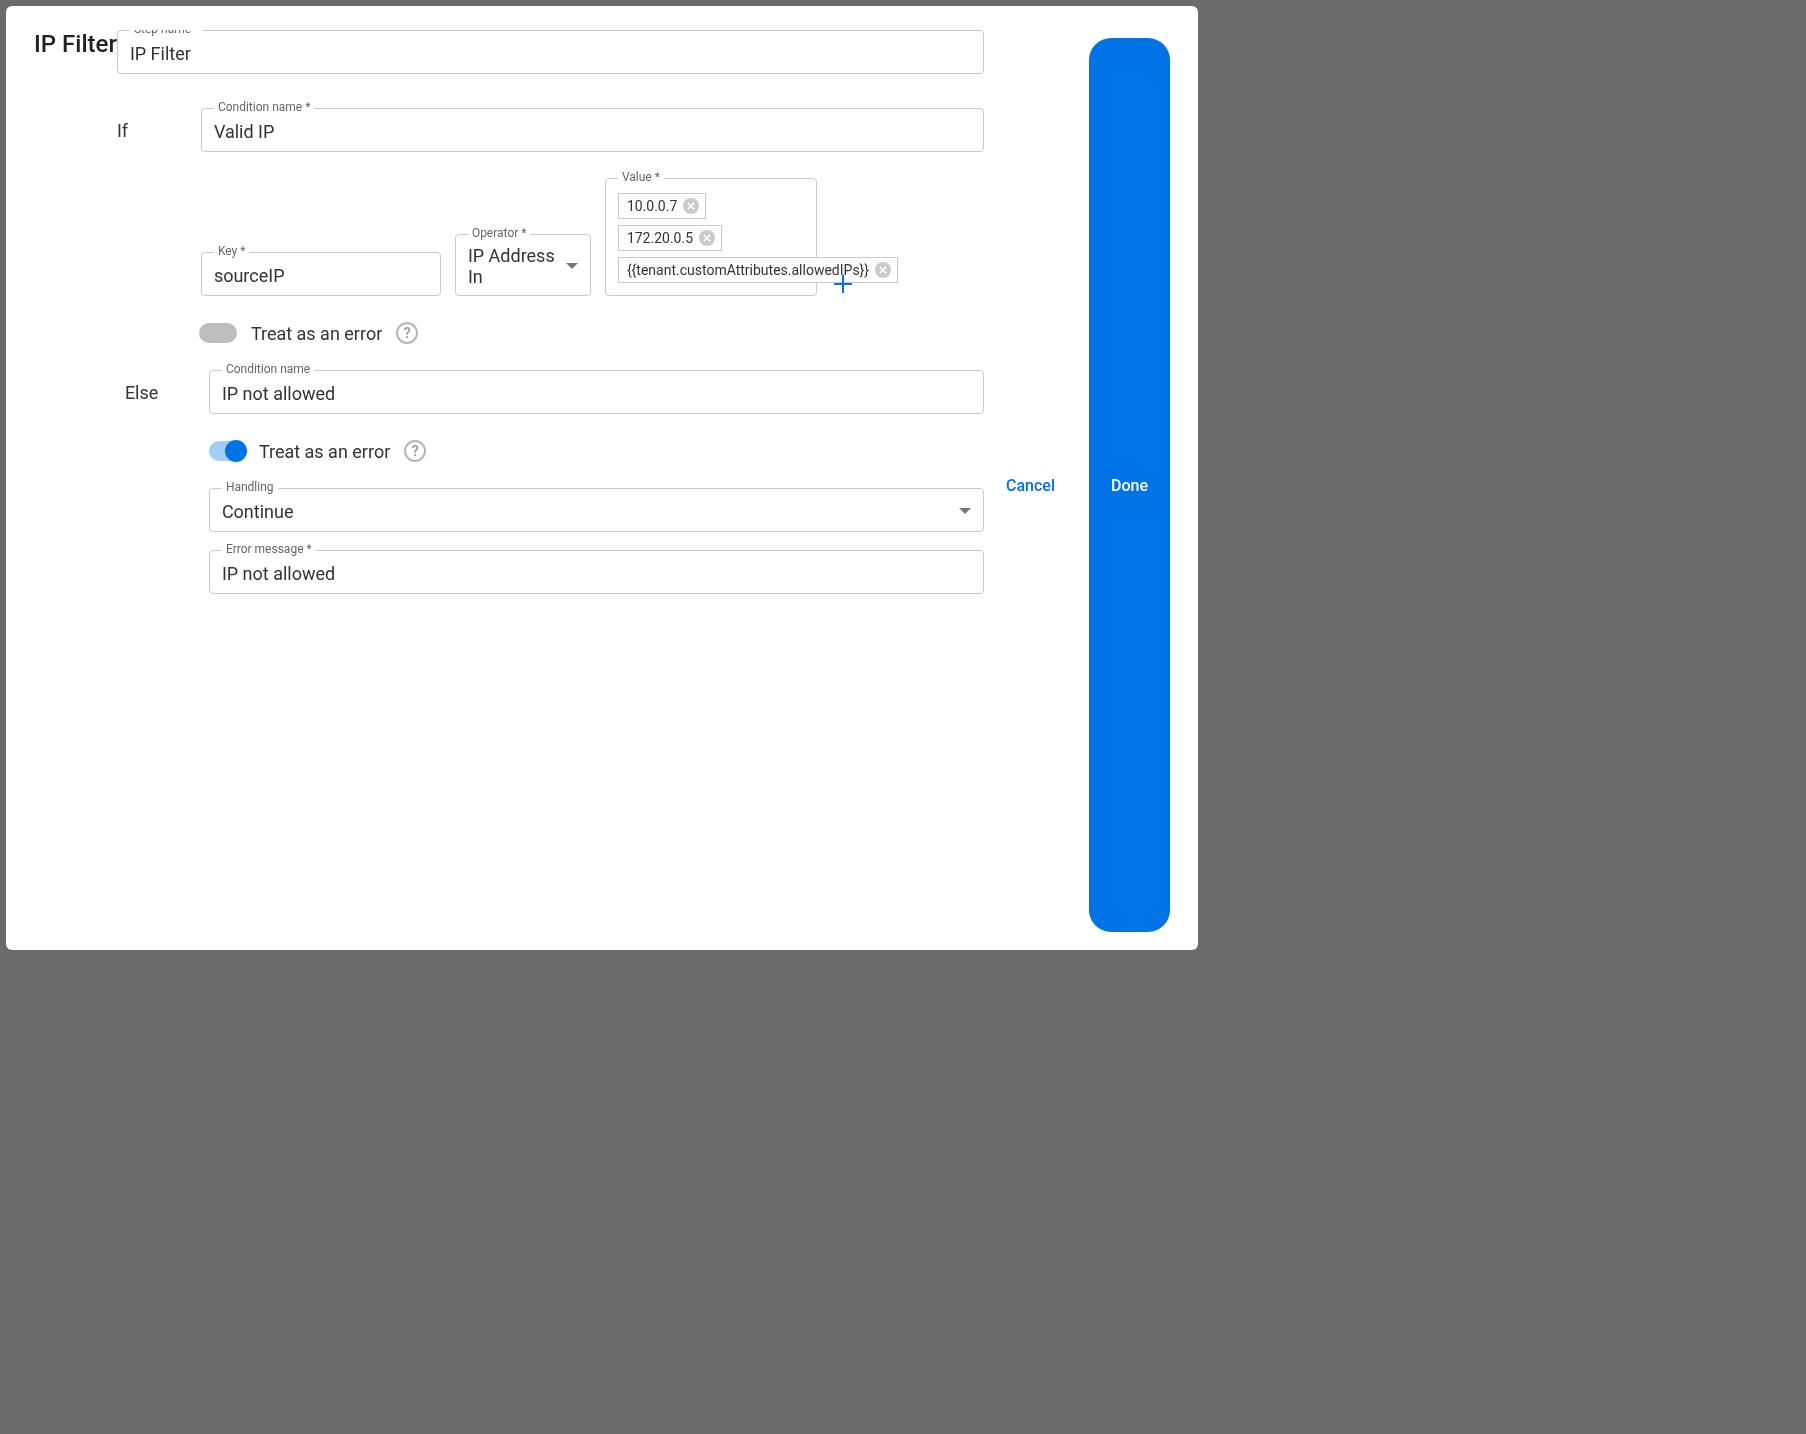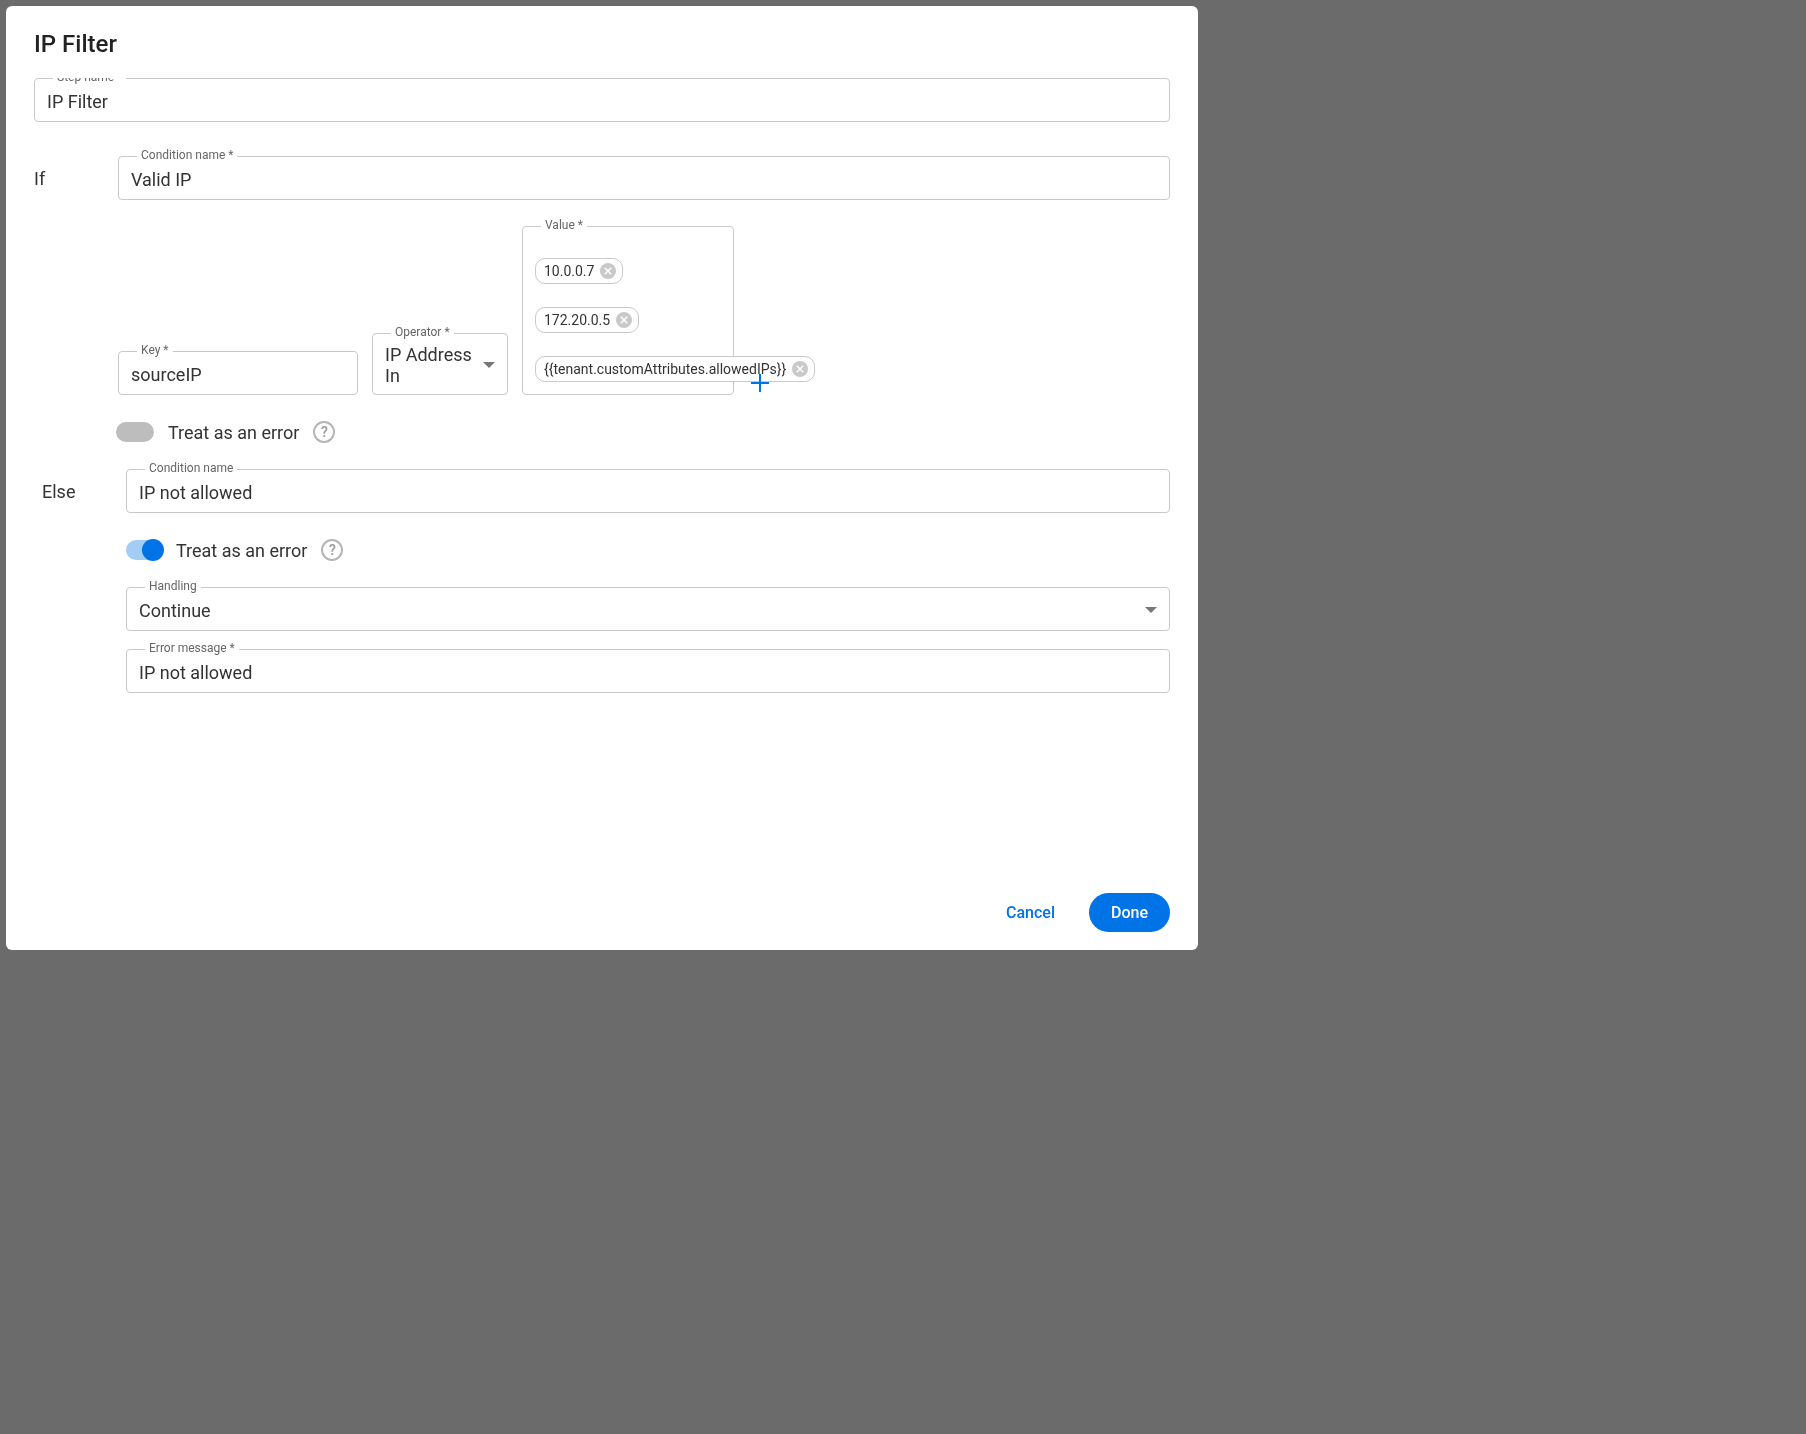--- a/index.html
+++ b/index.html
@@ -10,21 +10,20 @@
       width: 1204px;
       height: 956px;
     }
     .dialog {
       background: #fff;
       border-radius: 6px;
       width: 100%;
       height: 100%;
       padding: 24px 28px 18px 28px;
       display: flex;
-      flex-direction: column;
       position: relative;
     }
     .dialog-title {
       font-size: 24px;
       font-weight: 500;
       color: #222;
       margin-bottom: 20px;
     }
     .content {
       flex: 1;
@@ -37,21 +36,21 @@
       border-radius: 4px;
       padding: 10px 12px 8px 12px;
       background: #fff;
       display: flex;
       align-items: center;
       min-height: 44px;
     }
     .field .label {
       position: absolute;
       top: -9px;
-      left: 18px;
+      left: 12px;
       background: #fff;
       padding: 0 4px;
       font-size: 12px;
       color: #666;
       white-space: nowrap;
     }
     .field input[type="text"],
     .field .select-value {
       border: none;
       outline: none;
@@ -104,23 +103,23 @@
       flex-shrink: 0;
       min-height: 88px;
       align-items: flex-start;
       flex-wrap: wrap;
       padding-top: 12px;
     }
     .chip {
       display: inline-flex;
       align-items: center;
       border: 1px solid #c9c9c9;
-      border-radius: 10px;
+      border-radius: 0;
       padding: 4px 6px 4px 8px;
-      margin: 19px 4px 4px 0;
+      margin: 2px 4px 4px 0;
       font-size: 14px;
       color: #333;
       background: #fff;
     }
     .chip-remove {
       width: 16px; height: 16px;
       border-radius: 50%;
       background: #c9c9c9;
       margin-left: 6px;
       display: flex; align-items: center; justify-content: center;

